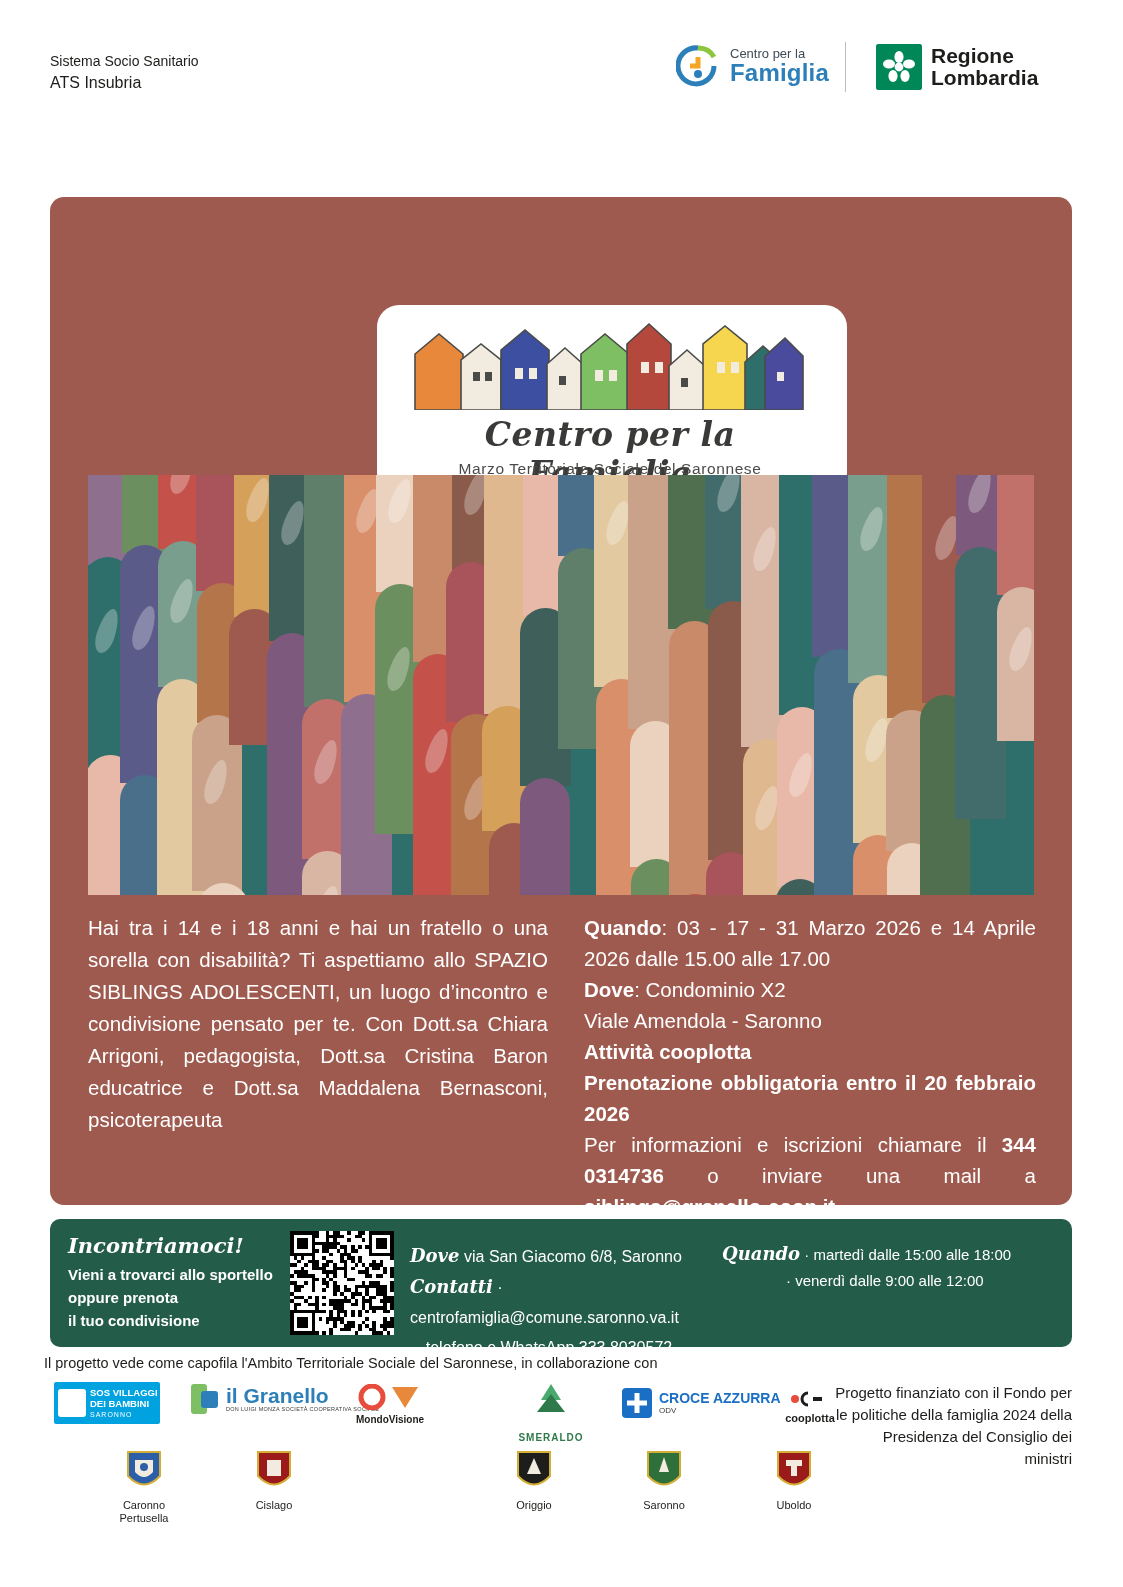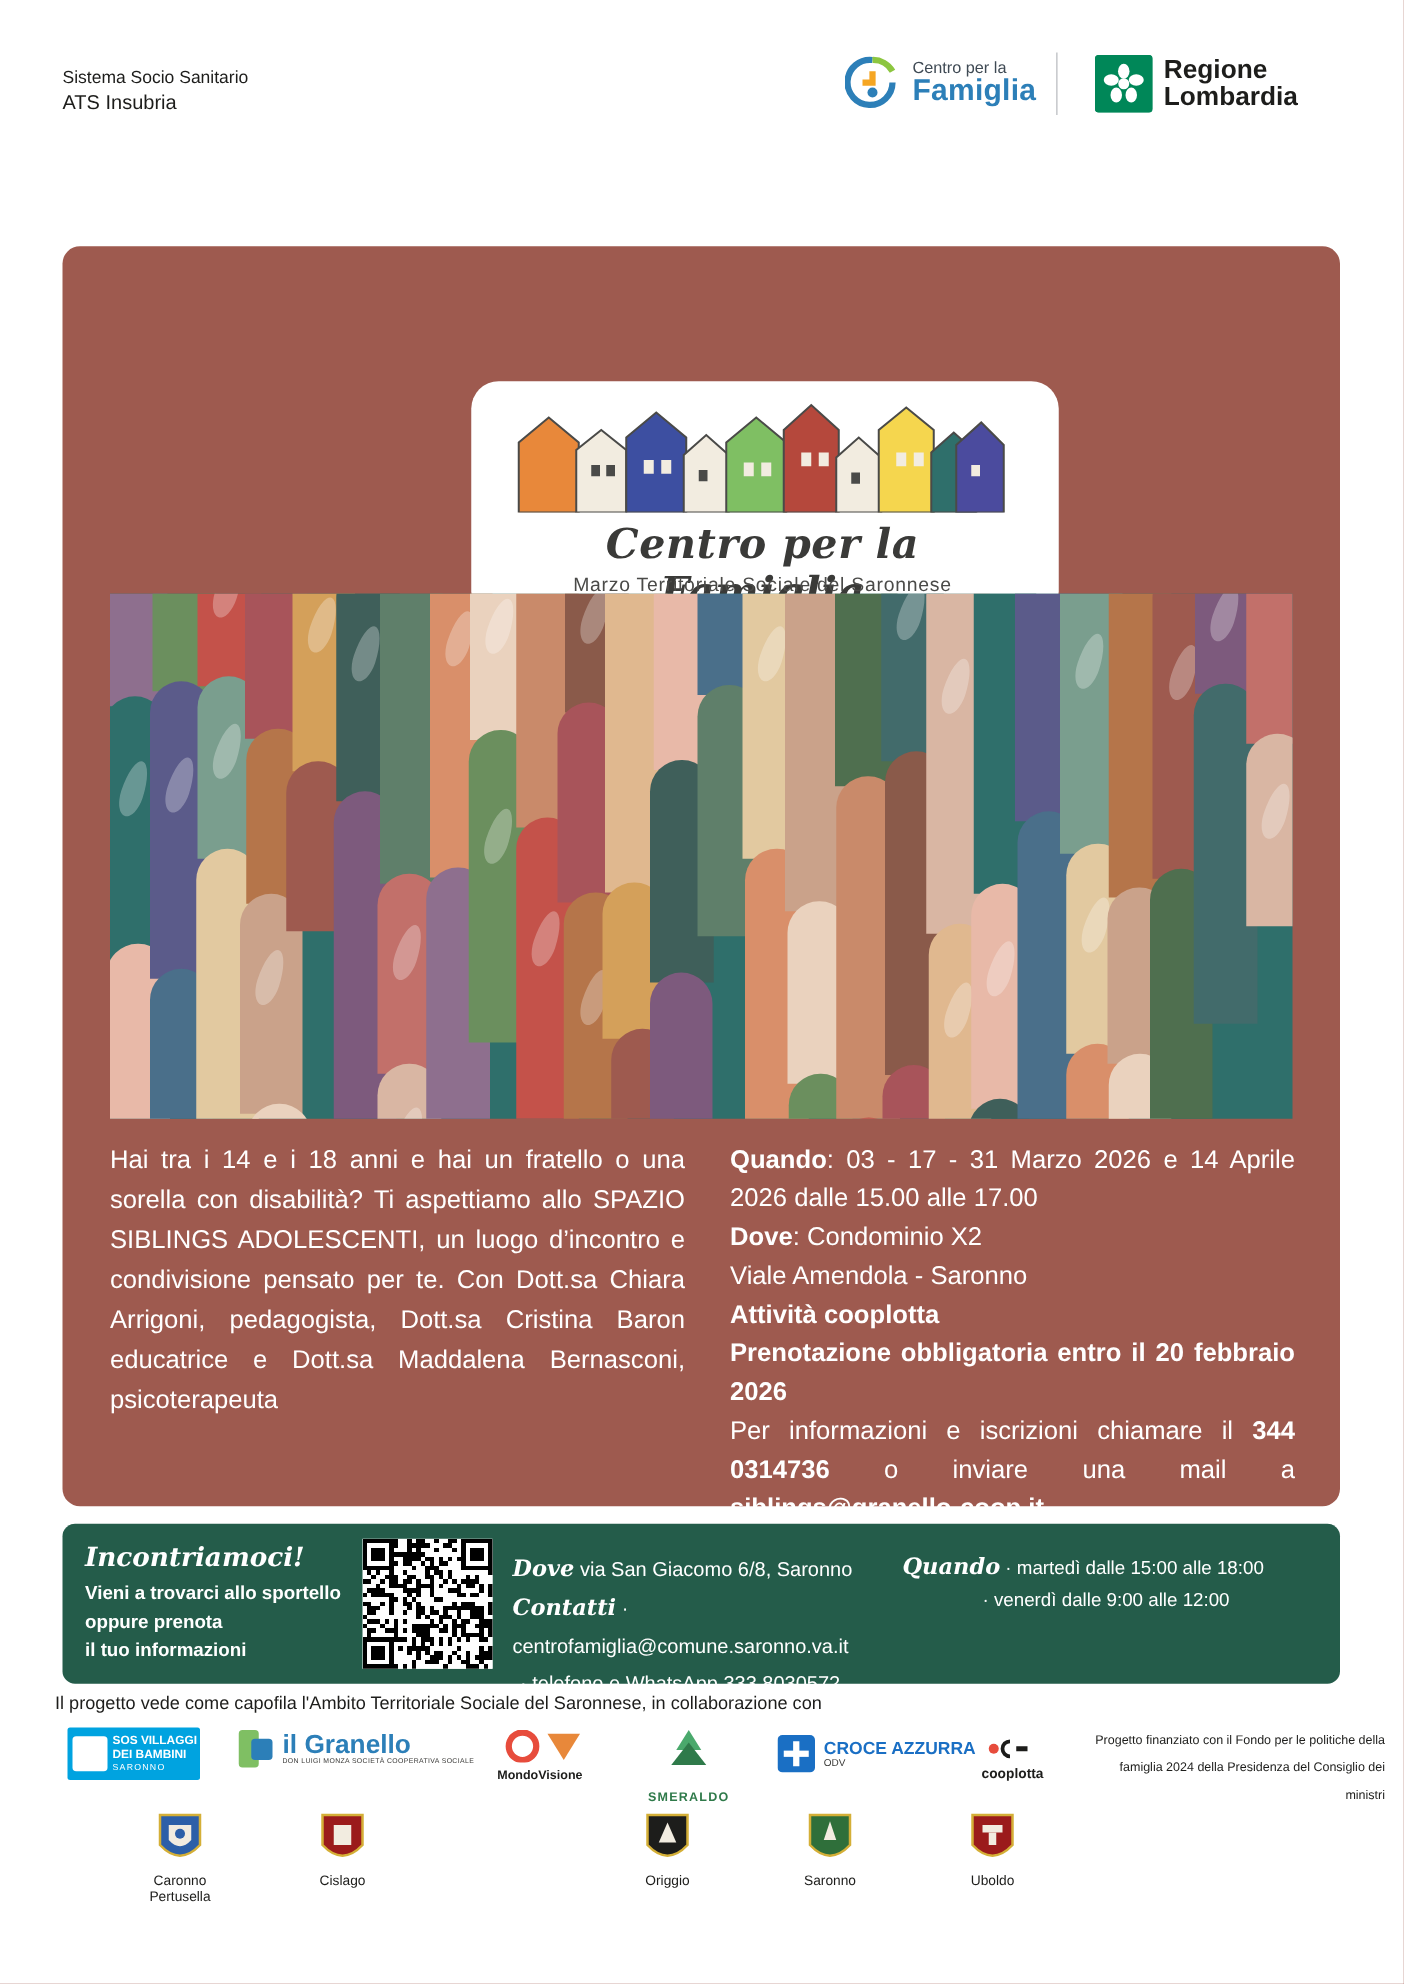--- a/index.html
+++ b/index.html
@@ -116,21 +116,21 @@
   .foot-note {
     position: absolute; left: 44px; top: 1355px; width: 1000px;
     font-size: 14.5px; color: #1d1d1b;
   }
   .partners {
     position: absolute; left: 44px; top: 1382px; width: 800px; height: 58px;
   }
   .partner { position:absolute; top: 0; height: 54px; }
   .finanz {
     position: absolute; left: 832px; top: 1382px; width: 240px; text-align: right;
-    font-size: 10px; line-height: 22px; color: #1d1d1b; margin-left: 36px;
+    font-size: 15px; line-height: 22px; color: #1d1d1b;
   }
   .comuni {
     position: absolute; left: 44px; top: 1448px; width: 800px; height: 120px;
   }
   .comune { position: absolute; top: 0; width: 120px; text-align: center; }
   .crest { width: 38px; height: 46px; margin: 0 auto; display:block; }
   .comune-lbl { font-size: 11px; line-height: 13px; margin-top: 5px; color:#1d1d1b; }
 
   .sos { background:#00a3e0; color:#fff; width:106px; height:42px; position:relative; border-radius:2px; }
   .sos .sq { position:absolute; left:4px; top:7px; width:28px; height:28px; background:#fff; border-radius:3px; }
@@ -350,21 +350,21 @@
       <span>Per informazioni e iscrizioni chiamare il </span><b>344 0314736</b><span> o inviare una mail a </span><b>siblings@granello-coop.it</b>
     </div>
   </div>
 </div>
 
 <div class="greenbar">
   <div class="gb-incontriamoci script-lbl" style="font-size:21px">Incontriamoci!</div>
   <div class="gb-sub">
     <div>Vieni a trovarci allo sportello</div>
     <div>oppure prenota</div>
-    <div>il tuo informazioni</div>
+    <div>il tuo condivisione</div>
   </div>
 
   <div class="qr">
     <svg id="qrsvg" width="104" height="104" viewBox="0 0 29 29" shape-rendering="crispEdges">
         <rect width="29" height="29" fill="#fff"></rect>
         <rect x="0" y="0" width="1" height="1" fill="#000"></rect>
         <rect x="1" y="0" width="1" height="1" fill="#000"></rect>
         <rect x="2" y="0" width="1" height="1" fill="#000"></rect>
         <rect x="3" y="0" width="1" height="1" fill="#000"></rect>
         <rect x="4" y="0" width="1" height="1" fill="#000"></rect>
@@ -814,21 +814,21 @@
         <rect x="1" y="2" width="16" height="30" rx="3" fill="#7fbf63"></rect>
         <rect x="11" y="9" width="17" height="17" rx="3" fill="#2c7fb8"></rect>
       </svg>
       <div>
         <div style="font-size:21px;font-weight:bold;color:#2c7fb8;line-height:20px;">il Granello</div>
         <div style="font-size:5.5px;color:#3a3a38;letter-spacing:.3px;">DON LUIGI MONZA SOCIETÀ COOPERATIVA SOCIALE</div>
       </div>
     </div>
   </div>
 
-  <div class="partner" style="left:312px;top:2px;text-align:right;width:110px;">
+  <div class="partner" style="left:312px;top:2px;text-align:left;width:110px;">
     <svg width="64" height="26" viewBox="0 0 64 26">
       <circle cx="16" cy="13" r="11" fill="none" stroke="#e74c3c" stroke-width="5"></circle>
       <polygon points="36,3 62,3 49,24" fill="#e8883a"></polygon>
     </svg>
     <div style="font-size:10px;font-weight:bold;color:#1d1d1b;">MondoVisione</div>
   </div>
 
   <div class="partner" style="left:452px;top:0;text-align:center;width:110px;">
     <svg width="52" height="34" viewBox="0 0 52 34">
       <path d="M26 2 L36 18 H16 Z" fill="#4aa96c"></path>

